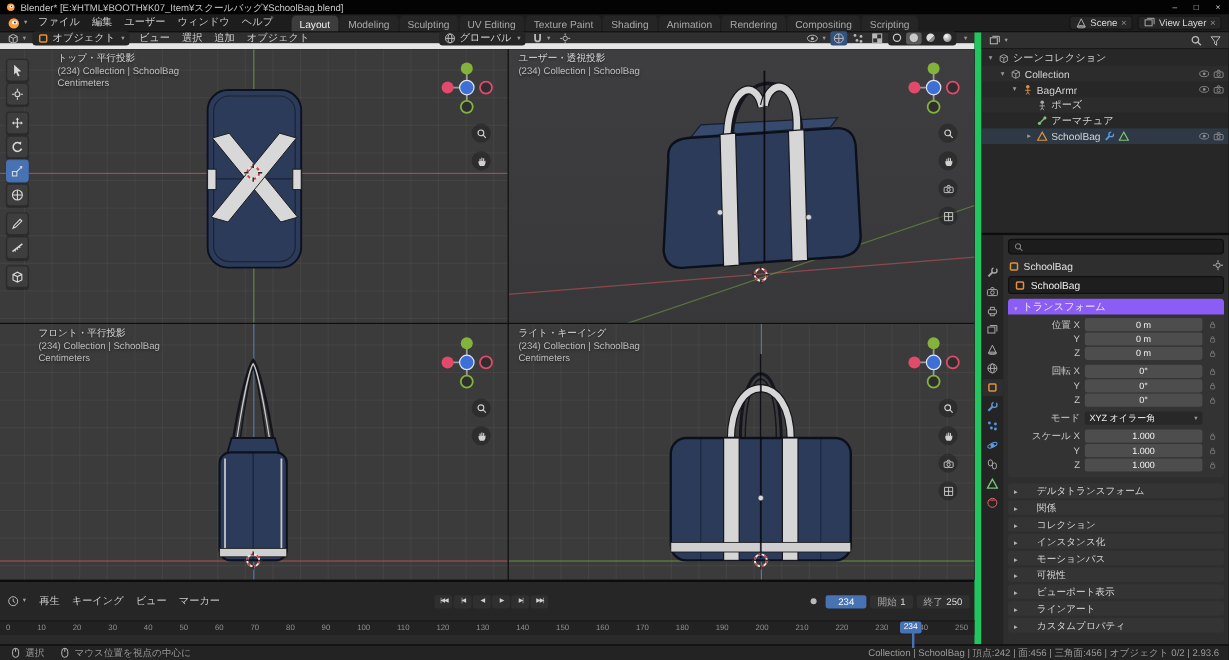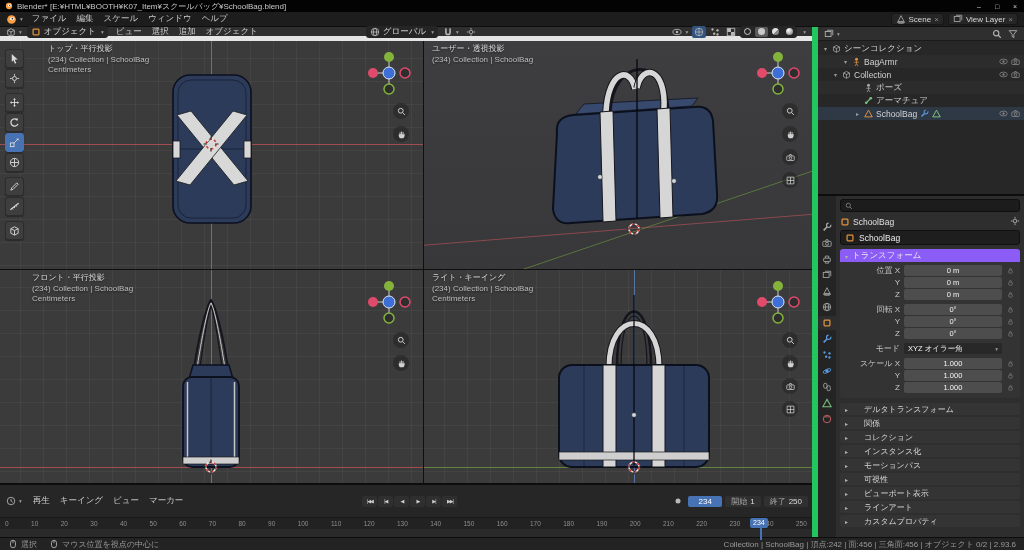--- a/index.html
+++ b/index.html
@@ -300,23 +300,35 @@
       <svg width="11" height="11" viewBox="0 0 14 14">
           <circle cx="7" cy="7" r="5.5" fill="#ff9f3f"></circle>
           <ellipse cx="8" cy="6" rx="3" ry="2" fill="#fff"></ellipse>
           <circle cx="8.2" cy="6" r="1.1" fill="#28415c"></circle>
         </svg>
       <span class="car">▾</span>
     </span>
     <div class="mmenus">
         <span class="menu">ファイル</span>
         <span class="menu">編集</span>
-        <span class="menu">スケール</span>
+        <span class="menu">ユーザー</span>
         <span class="menu">ウィンドウ</span>
         <span class="menu">ヘルプ</span>
+      </div>
+    <div class="wtabs">
+        <span class="wtab active">Layout</span>
+        <span class="wtab">Modeling</span>
+        <span class="wtab">Sculpting</span>
+        <span class="wtab">UV Editing</span>
+        <span class="wtab">Texture Paint</span>
+        <span class="wtab">Shading</span>
+        <span class="wtab">Animation</span>
+        <span class="wtab">Rendering</span>
+        <span class="wtab">Compositing</span>
+        <span class="wtab">Scripting</span>
       </div>
     <div class="mright">
       <span class="msel">
         <svg class="ic c-gray" viewBox="0 0 12 12">
             <use href="#i-cone"></use>
           </svg>
         <span>Scene</span>
         <span class="x">×</span>
       </span>
       <span class="msel">
@@ -750,41 +762,41 @@
             </span>
         </div>
         <div class="obody">
           <div class="orow">
             <span class="ocar">▾</span>
             <svg class="ic c-gray" viewBox="0 0 12 12">
                 <use href="#i-box"></use>
               </svg>
             <span class="olab">シーンコレクション</span>
           </div>
+          <div class="orow" style="padding-left:14px">
+            <span class="ocar">▾</span>
+            <svg class="ic c-gray" viewBox="0 0 12 12">
+                <use href="#i-box"></use>
+              </svg>
+            <span class="olab">Collection</span>
+            <span class="oicons">
+              <svg viewBox="0 0 12 12">
+                  <use href="#i-eye"></use>
+                </svg>
+              <svg viewBox="0 0 12 12">
+                  <use href="#i-cam"></use>
+                </svg>
+            </span>
+          </div>
           <div class="orow" style="padding-left:24px">
             <span class="ocar">▾</span>
             <svg class="ic c-orange" viewBox="0 0 12 12">
                 <use href="#i-person"></use>
               </svg>
             <span class="olab">BagArmr</span>
-            <span class="oicons">
-              <svg viewBox="0 0 12 12">
-                  <use href="#i-eye"></use>
-                </svg>
-              <svg viewBox="0 0 12 12">
-                  <use href="#i-cam"></use>
-                </svg>
-            </span>
-          </div>
-          <div class="orow" style="padding-left:14px">
-            <span class="ocar">▾</span>
-            <svg class="ic c-gray" viewBox="0 0 12 12">
-                <use href="#i-box"></use>
-              </svg>
-            <span class="olab">Collection</span>
             <span class="oicons">
               <svg viewBox="0 0 12 12">
                   <use href="#i-eye"></use>
                 </svg>
               <svg viewBox="0 0 12 12">
                   <use href="#i-cam"></use>
                 </svg>
             </span>
           </div>
           <div class="orow" style="padding-left:36px">

